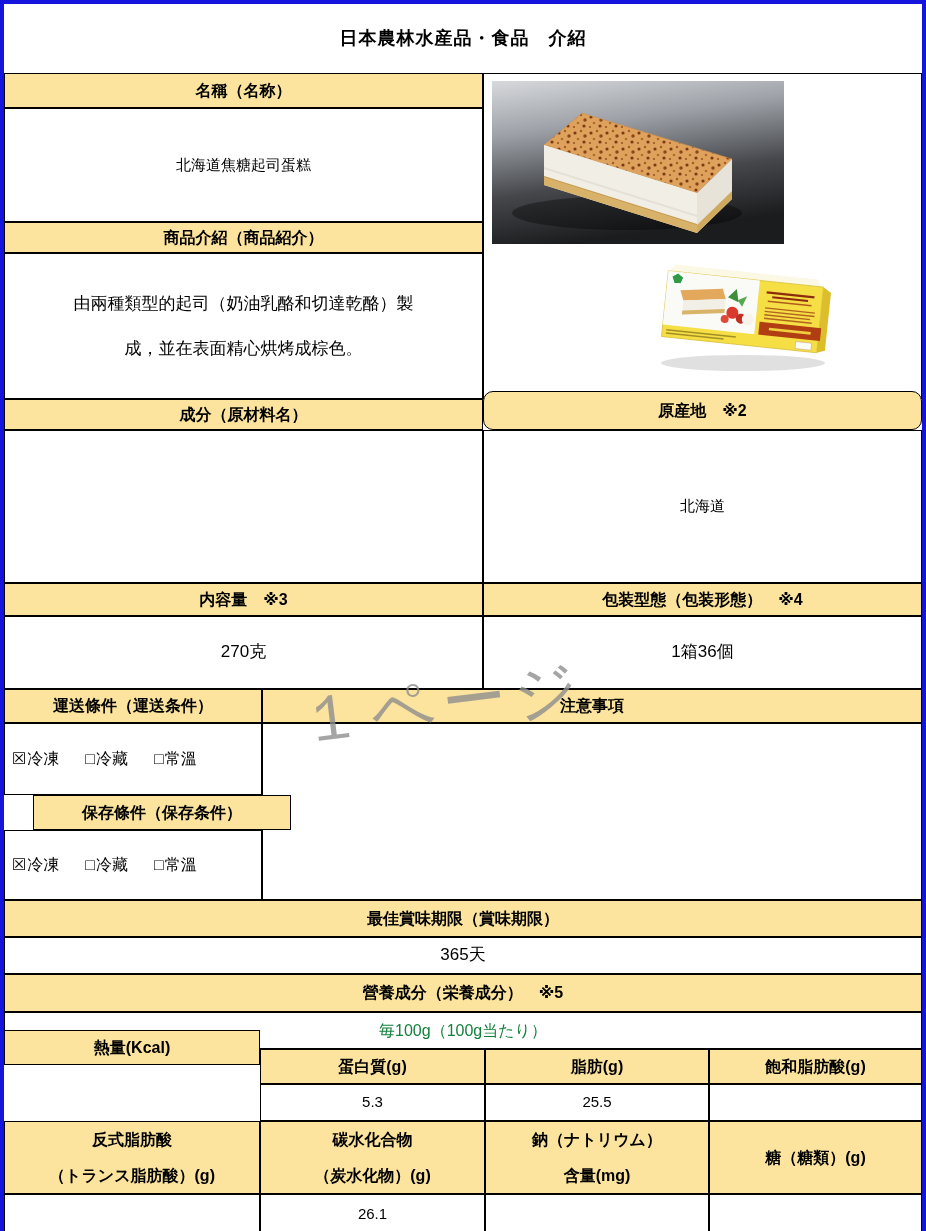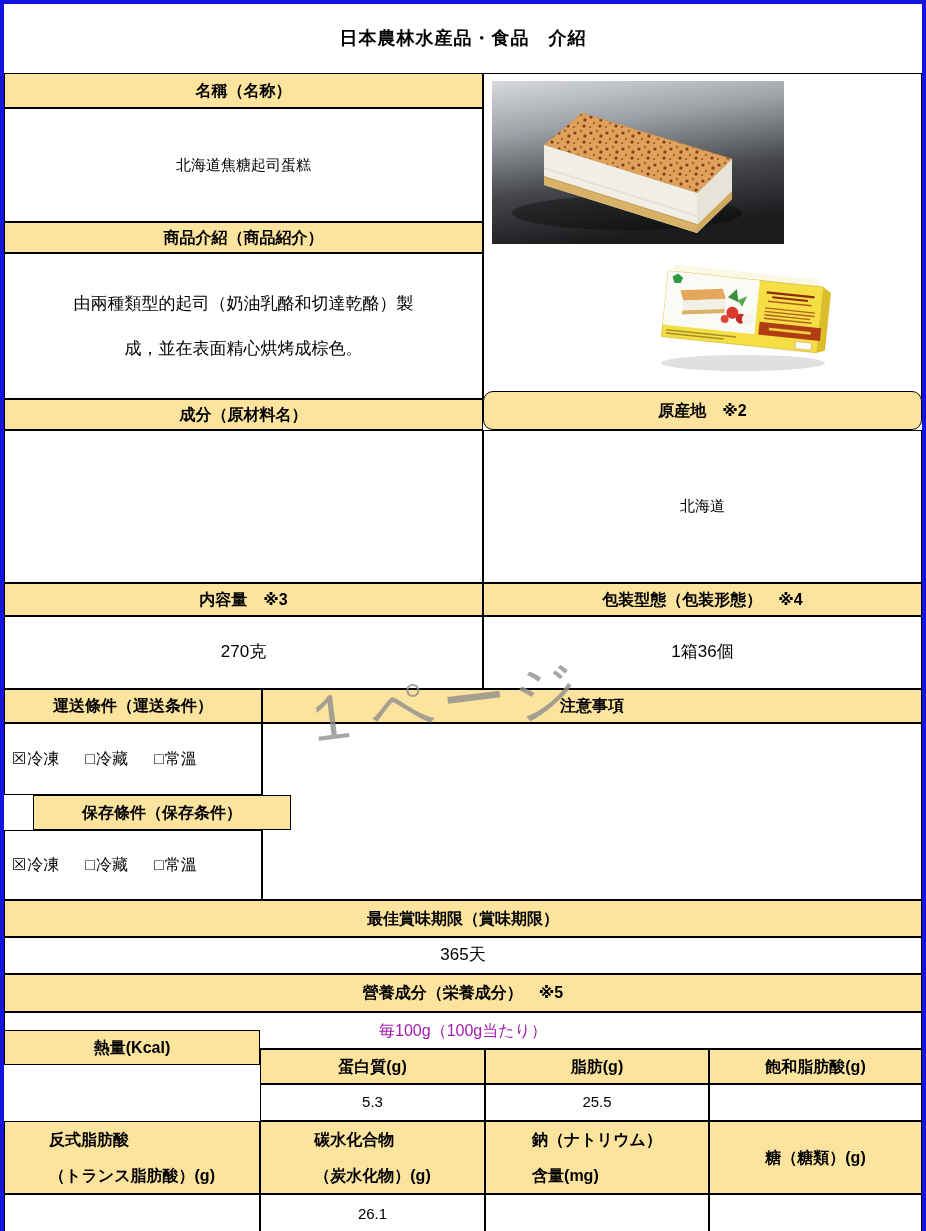--- a/index.html
+++ b/index.html
@@ -22,32 +22,32 @@
     border-right:4px solid var(--frame-blue);
     border-top:4px solid var(--frame-blue);
     pointer-events:none;
     z-index:60;
   }
   .cell{
     position:absolute;box-sizing:border-box;
     border:1.5px solid #000;
     background:#fff;
     display:flex;align-items:center;justify-content:center;
-    font-size:16px;line-height:1.35;
+    text-align:center;font-size:16px;line-height:1.35;
   }
   .hdr{background:var(--hdr-bg);font-weight:700;}
   .title{font-size:18px;font-weight:700;letter-spacing:1px;border:none;}
   .val-lg{font-size:17px;}
   .val-md{font-size:15px;}
   .intro{flex-direction:column;font-size:17px;line-height:45px;padding:7px 8px;}
   .checkline{justify-content:flex-start;padding-left:7px;gap:26px;font-size:16px;}
   .opt{display:inline-flex;align-items:center;}
   .opt .sym{font-size:16px;margin-right:1px;}
   .pre{white-space:pre-line;line-height:2.2;}
-  .per100{font-size:16px;color:#a21caf;}
+  .per100{font-size:16px;color:#15803d;}
   .images{padding:0;}
   .img-wrap{position:absolute;z-index:5;}
   .watermark{
     position:absolute;left:300px;top:678px;
     font-size:64px;letter-spacing:7px;
     color:var(--wm);opacity:.8;
     transform:rotate(-7deg);transform-origin:left center;
     z-index:50;pointer-events:none;
     font-family:"Liberation Sans","DejaVu Sans",sans-serif;
     white-space:nowrap;

